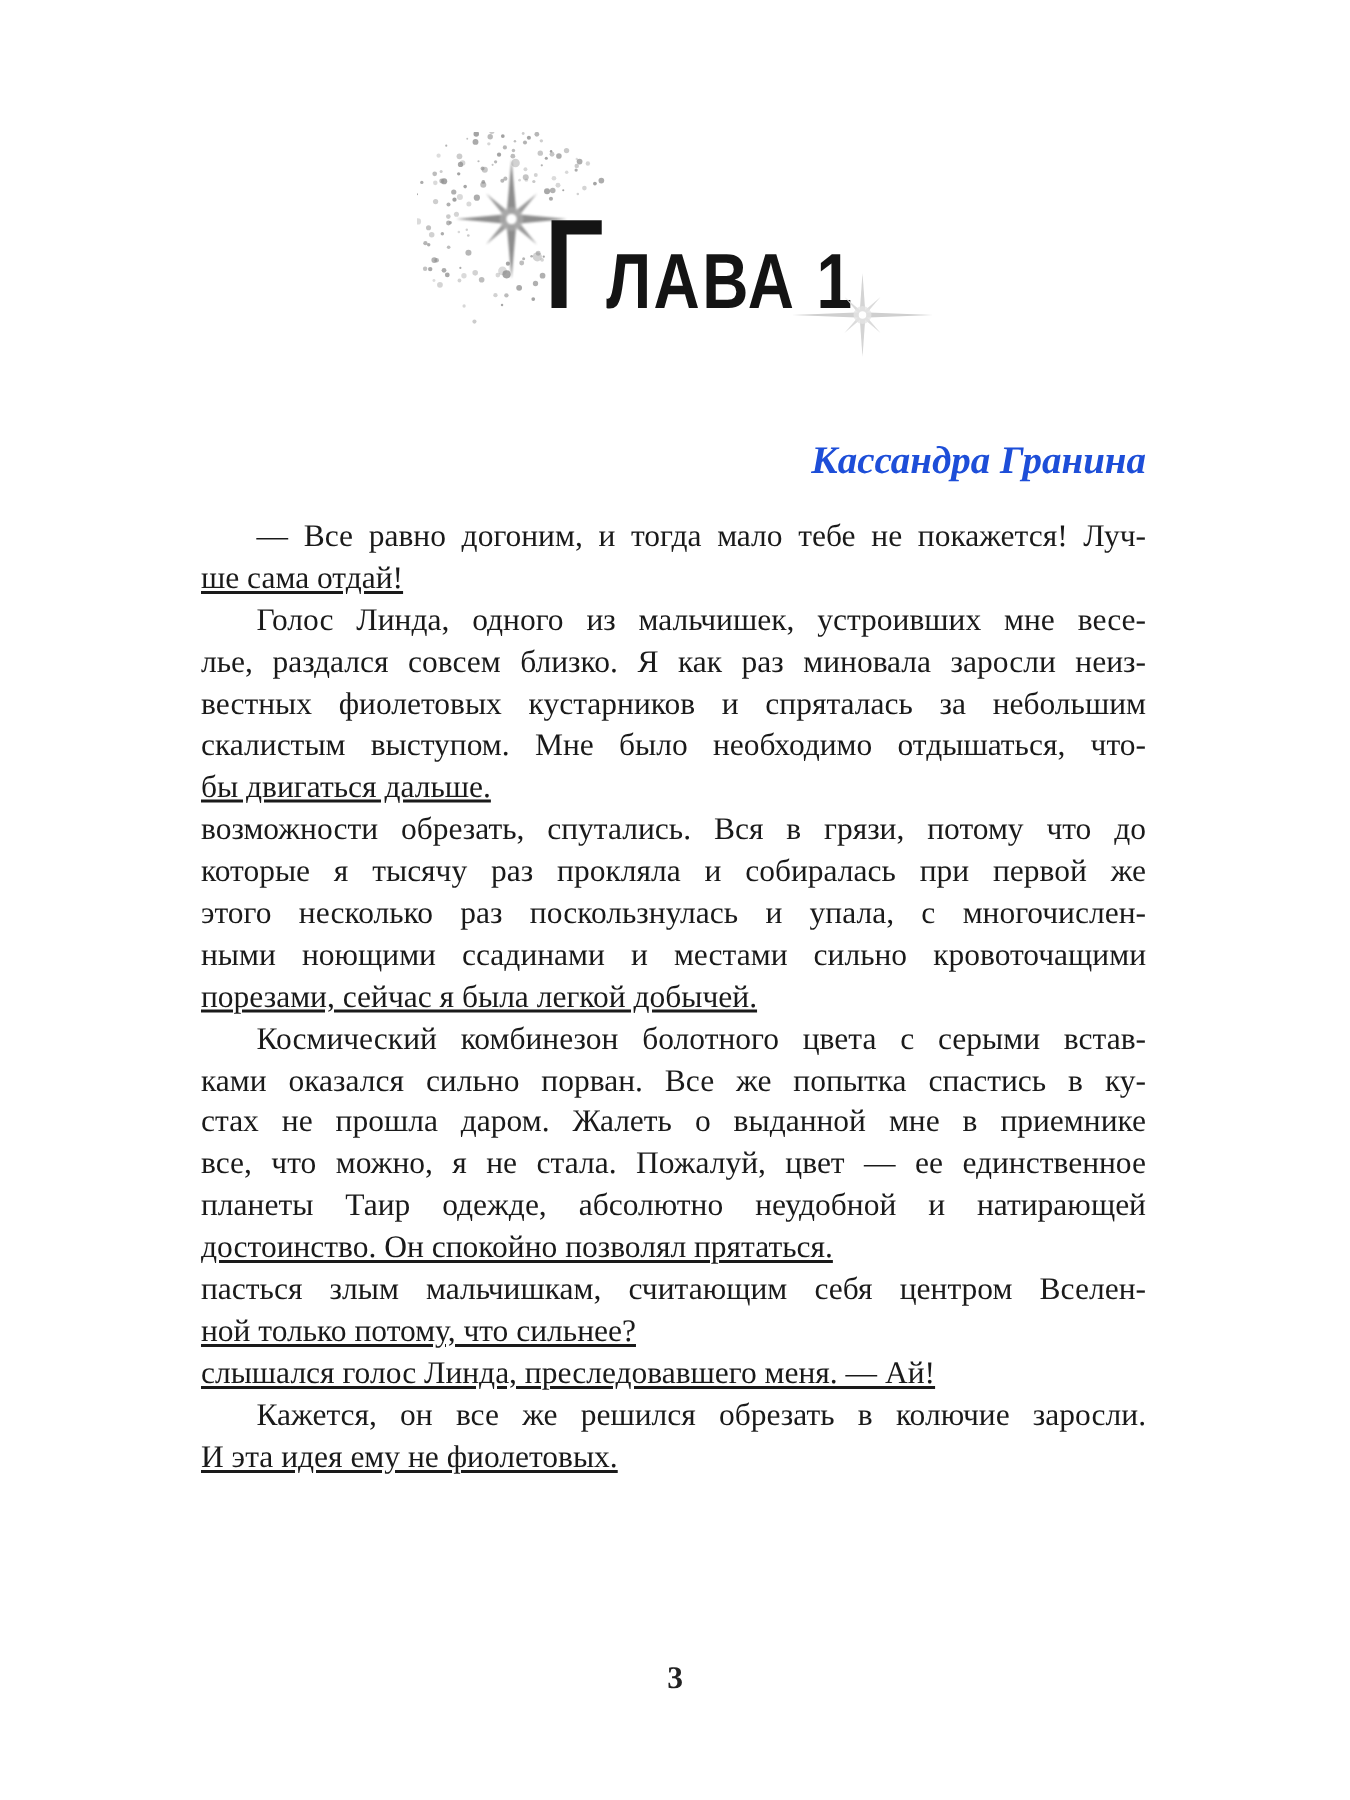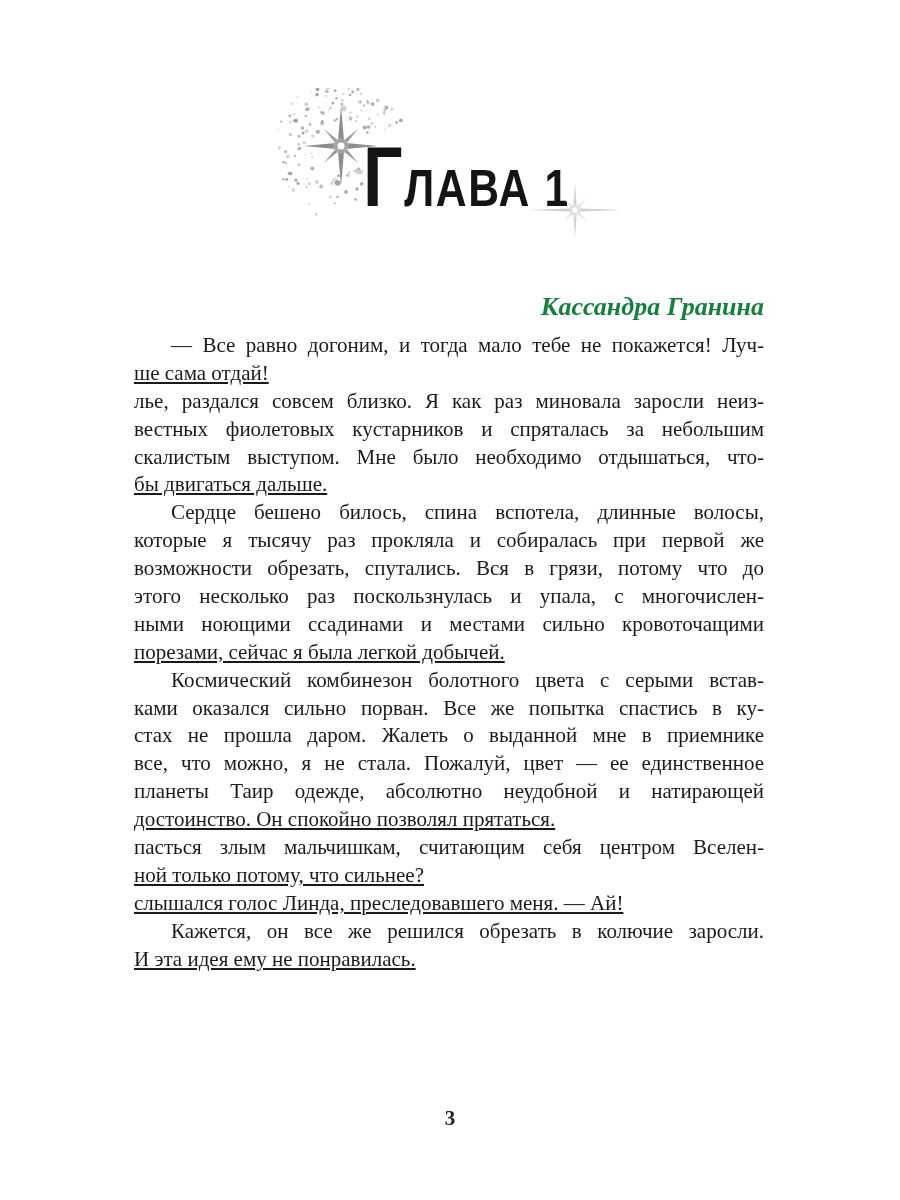--- a/index.html
+++ b/index.html
@@ -9,24 +9,24 @@
   
   .sparkle-large{position:absolute;left:278px;top:88px;width:140px;height:150px;}
   .sparkle-small{position:absolute;left:520px;top:175px;width:110px;height:70px;}
   .chapter-heading{position:absolute;left:363px;top:134px;display:flex;align-items:baseline;
         transform:scaleX(0.82);transform-origin:0 0;white-space:nowrap;color:#141414;}
   .chapter-initial{font:700 85px/1 "Liberation Sans",sans-serif;}
   .chapter-rest{font:700 52px/1 "Liberation Sans",sans-serif;letter-spacing:2px;margin-left:2px;}
 
   
   .author{position:absolute;left:134px;top:291px;width:630px;text-align:right;
-        font:700 italic 26px/1.2 "Liberation Serif",serif;font-style:italic;color:#15803d;}
-
-  
-  .body-text{position:absolute;left:134px;top:332px;width:630px;
+        font:700 italic 26px/1.2 "Liberation Serif",serif;font-style:italic;color:#1d4ed8;}
+
+  
+  .body-text{position:absolute;left:134px;top:344px;width:630px;
         font:21px/27.9px "Liberation Serif",serif;color:#1a1a1a;}
   .line{height:27.9px;overflow:hidden;text-align:justify;text-align-last:justify;}
   .line.last{text-align-last:left;text-decoration:underline;}
   .line.first{text-indent:37px;}
 
   
   .page-number{position:absolute;left:0;top:1106px;width:900px;text-align:center;
         font:700 21px/1.2 "Liberation Serif",serif;color:#222;}
 </style>
 </head>
@@ -194,29 +194,29 @@
   </svg>
 
   <div class="author">Кассандра Гранина</div>
 
   <div class="body-text" id="body-text">
       <div>
         <div class="line first">— Все равно догоним, и тогда мало тебе не покажется! Луч-</div>
         <div class="line last">ше сама отдай!</div>
       </div>
       <div>
+        <div class="line first">Голос Линда, одного из мальчишек, устроивших мне весе-</div>
         <div class="line">лье, раздался совсем близко. Я как раз миновала заросли неиз-</div>
         <div class="line">вестных фиолетовых кустарников и спряталась за небольшим</div>
         <div class="line">скалистым выступом. Мне было необходимо отдышаться, что-</div>
         <div class="line last">бы двигаться дальше.</div>
       </div>
       <div>
-        <div class="line first">Сердце бешено билось, спина вспотела, длинные волосы,</div>
+        <div class="line">возможности обрезать, спутались. Вся в грязи, потому что до</div>
         <div class="line">которые я тысячу раз прокляла и собиралась при первой же</div>
-        <div class="line">возможности обрезать, спутались. Вся в грязи, потому что до</div>
         <div class="line">этого несколько раз поскользнулась и упала, с многочислен-</div>
         <div class="line">ными ноющими ссадинами и местами сильно кровоточащими</div>
         <div class="line last">порезами, сейчас я была легкой добычей.</div>
       </div>
       <div>
         <div class="line first">Космический комбинезон болотного цвета с серыми встав-</div>
         <div class="line">ками оказался сильно порван. Все же попытка спастись в ку-</div>
         <div class="line">стах не прошла даром. Жалеть о выданной мне в приемнике</div>
         <div class="line">все, что можно, я не стала. Пожалуй, цвет — ее единственное</div>
         <div class="line">планеты Таир одежде, абсолютно неудобной и натирающей</div>
@@ -224,19 +224,19 @@
       </div>
       <div>
         <div class="line">пасться злым мальчишкам, считающим себя центром Вселен-</div>
         <div class="line last">ной только потому, что сильнее?</div>
       </div>
       <div>
         <div class="line last">слышался голос Линда, преследовавшего меня. — Ай!</div>
       </div>
       <div>
         <div class="line first">Кажется, он все же решился обрезать в колючие заросли.</div>
-        <div class="line last">И эта идея ему не понравилась.</div>
+        <div class="line last">И эта идея ему не фиолетовых.</div>
       </div>
     </div>
 
   <div class="page-number">3</div>
 
 </div>
 
 </body></html>

